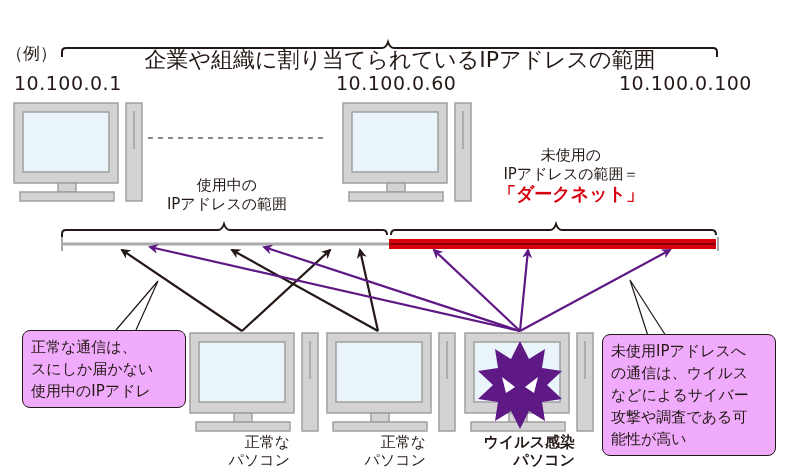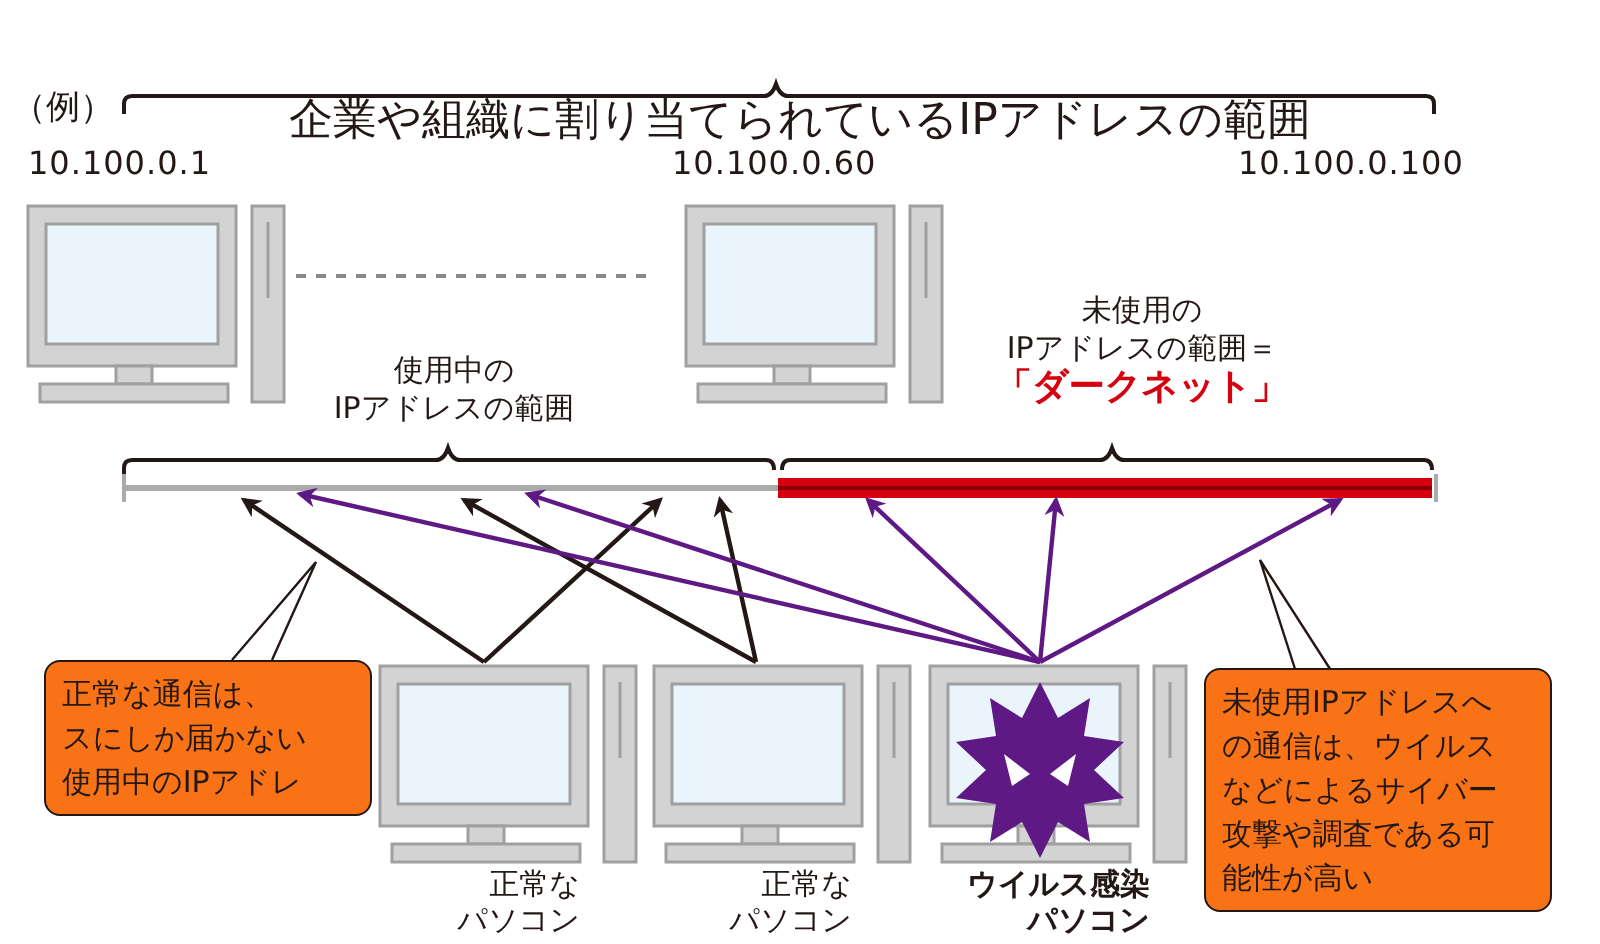--- a/index.html
+++ b/index.html
@@ -2,25 +2,25 @@
 <html><head>
 <meta charset="utf-8">
 <style>
   html, body { margin: 0; padding: 0; background: #ffffff; }
   body { width: 800px; height: 472px; overflow: hidden; position: relative;
          font-family: "DejaVu Sans", sans-serif; color: #231815; }
   svg { position: absolute; left: 0; top: 0; }
   .t { position: absolute; white-space: nowrap; }
   .title { left: 0; width: 800px; top: 12px; text-align: center; font-size: 22px; margin-top: 33px; }
   .ex { left: 6px; top: 42px; font-size: 17px; }
-  .ip { font-size: 16px; top: 72px; letter-spacing: 0.5px; }
+  .ip { font-size: 19px; top: 72px; letter-spacing: 0.5px; }
   .lbl { font-size: 15px; text-align: center; line-height: 19px; }
   .dark { color: #d7000f; font-weight: bold; font-size: 18px; }
   .callout { position: absolute; border: 1.5px solid #231815; border-radius: 8px;
-             background: #f97316; font-size: 15px; line-height: 22px; padding: 5px 8px; }
+             background: #f0abfc; font-size: 15px; line-height: 22px; padding: 5px 8px; }
   .pcl { font-size: 15px; text-align: right; line-height: 18px; }
 </style>
 </head>
 <body>
 
 <div class="t title">企業や組織に割り当てられているIPアドレスの範囲</div>
 <div class="t ex">（例）</div>
 <div class="t ip" style="left:14px">10.100.0.1</div>
 <div class="t ip" style="left:336px">10.100.0.60</div>
 <div class="t ip" style="left:619px">10.100.0.100</div>

